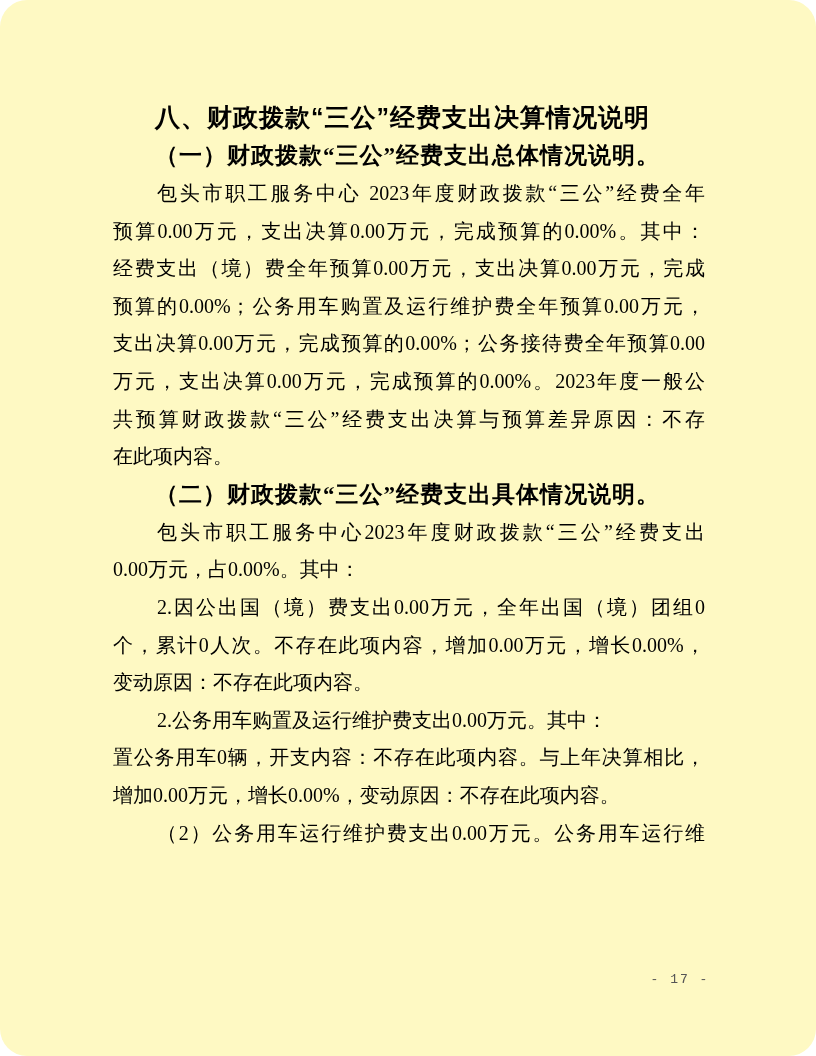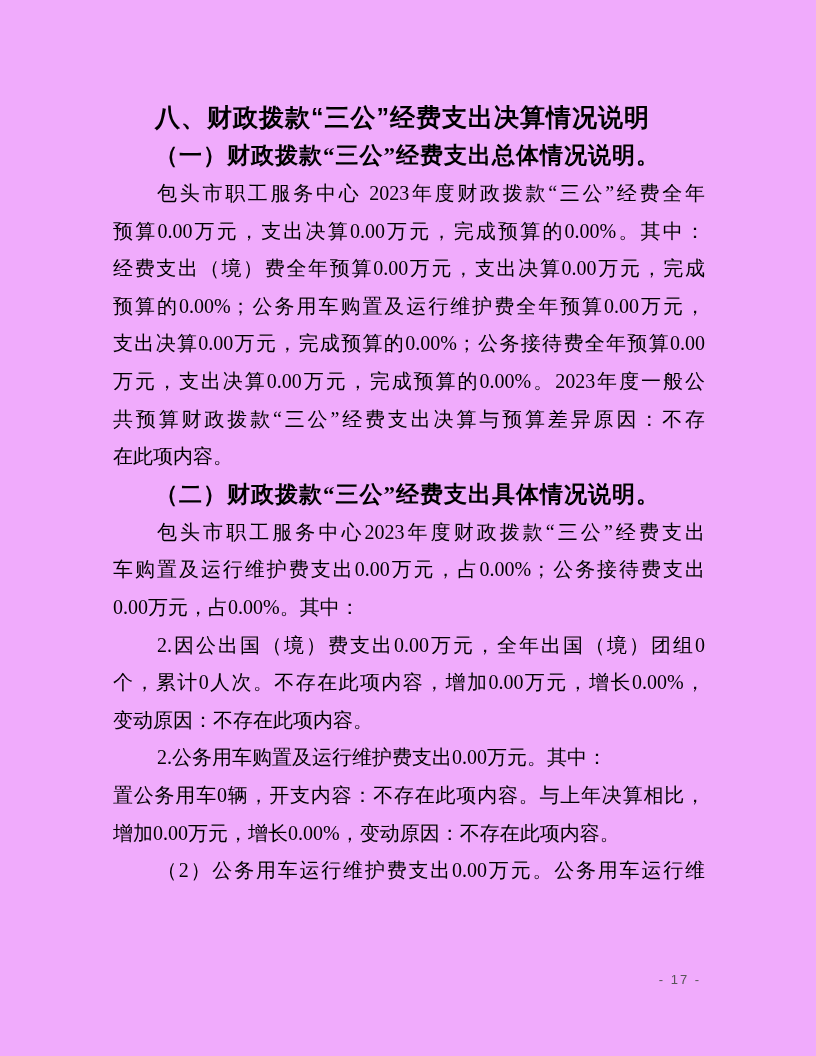--- a/index.html
+++ b/index.html
@@ -4,24 +4,25 @@
 <style>
   html, body {
     margin: 0;
     padding: 0;
     background: #ffffff;
   }
   .page {
     position: relative;
     width: 816px;
     height: 1056px;
-    background: #f0abfc;
+    background: #fef9c3;
     overflow: hidden;
     font-family: "Liberation Serif", serif;
     color: #000000;
+    border-radius: 27px;
   }
   .doc-body {
     position: absolute;
     left: 113px;
     top: 97px;
     width: 592px;
   }
   .blk {
     box-sizing: border-box;
   }
@@ -59,21 +60,21 @@
   .blk.line.justify {
     text-align: justify;
     text-align-last: justify;
   }
   .page-number {
     position: absolute;
     left: 638px;
     top: 972px;
     width: 84px;
     text-align: center;
-    font-family: Liberation Sans, sans-serif;
+    font-family: Liberation Mono, monospace;
     font-size: 13px;
     letter-spacing: 2px;
     color: #555555;
   }
 </style>
 </head>
 <body>
 
 <div class="page">
   <main class="doc-body" id="doc-body">
@@ -82,21 +83,20 @@
       <div class="blk line indent justify">包头市职工服务中心 2023年度财政拨款“三公”经费全年</div>
       <div class="blk line justify">预算0.00万元，支出决算0.00万元，完成预算的0.00%。其中：</div>
       <div class="blk line justify">经费支出（境）费全年预算0.00万元，支出决算0.00万元，完成</div>
       <div class="blk line justify">预算的0.00%；公务用车购置及运行维护费全年预算0.00万元，</div>
       <div class="blk line justify">支出决算0.00万元，完成预算的0.00%；公务接待费全年预算0.00</div>
       <div class="blk line justify">万元，支出决算0.00万元，完成预算的0.00%。2023年度一般公</div>
       <div class="blk line justify">共预算财政拨款“三公”经费支出决算与预算差异原因：不存</div>
       <div class="blk line">在此项内容。</div>
       <div class="blk heading">（二）财政拨款“三公”经费支出具体情况说明。</div>
       <div class="blk line indent justify">包头市职工服务中心2023年度财政拨款“三公”经费支出</div>
-      <div class="blk line justify">车购置及运行维护费支出0.00万元，占0.00%；公务接待费支出</div>
       <div class="blk line">0.00万元，占0.00%。其中：</div>
       <div class="blk line indent justify">2.因公出国（境）费支出0.00万元，全年出国（境）团组0</div>
       <div class="blk line justify">个，累计0人次。不存在此项内容，增加0.00万元，增长0.00%，</div>
       <div class="blk line">变动原因：不存在此项内容。</div>
       <div class="blk line indent">2.公务用车购置及运行维护费支出0.00万元。其中：</div>
       <div class="blk line justify">置公务用车0辆，开支内容：不存在此项内容。与上年决算相比，</div>
       <div class="blk line">增加0.00万元，增长0.00%，变动原因：不存在此项内容。</div>
       <div class="blk line indent justify">（2）公务用车运行维护费支出0.00万元。公务用车运行维</div>
     </main>
   <div class="page-number">- 17 -</div>

